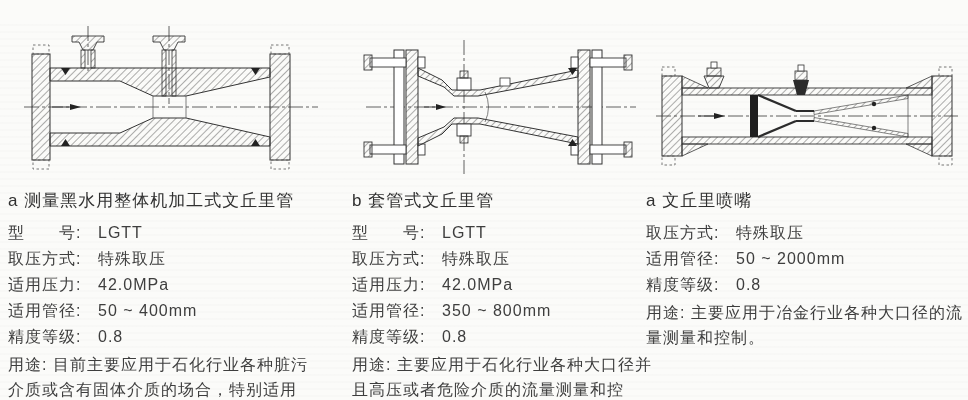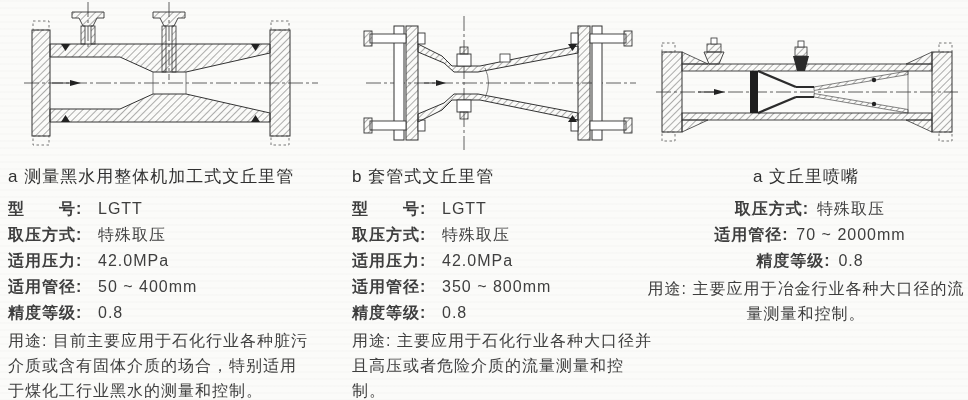--- a/index.html
+++ b/index.html
@@ -9,44 +9,45 @@
     font-family: "Liberation Sans", sans-serif;
     color: #3e3e3e;
     overflow: hidden;
     position: relative;
   }
   .page {
     position: absolute; inset: 0;
     background:
       repeating-linear-gradient(180deg, rgba(120,120,120,0.025) 0 2px, rgba(255,255,255,0) 2px 7px),
       #fbfbf9;
+    margin-top: 24px;
   }
   .col { position: absolute; top: 0; }
   .col-1 { left: 8px;   width: 332px; }
   .col-2 { left: 352px; width: 292px; }
-  .col-3 { left: 646px; width: 320px; text-align: center; }
+  .col-3 { left: 646px; width: 320px; }
 
   .drawing { height: 158px; }
   .drawing svg { display: block; }
 
   .product-title {
     margin-top: 7px;
     font-size: 17px;
     letter-spacing: 1px;
     color: #303030;
     white-space: nowrap;
   }
 
   .specs { margin-top: 8px; }
   .spec-row {
     height: 26px; line-height: 26px;
     font-size: 16px; letter-spacing: 1px;
     white-space: nowrap;
   }
-  .spec-label { display: inline-block; width: 90px; font-weight: bold; }
+  .spec-label { display: inline-block; width: 90px; }
   .spec-value { }
 
   .usage {
     margin: 2px 0 0 0;
     font-size: 16px; letter-spacing: 1px;
     line-height: 25px;
   }
   .col-1 .usage { width: 300px; }
   .col-2 .usage { width: 300px; }
   .col-3 .usage { width: 320px; }
@@ -259,21 +260,21 @@
         <circle cx="228" cy="80" r="2.2" fill="#222"></circle>
         <circle cx="228" cy="104" r="2.2" fill="#222"></circle>
       </svg>
     </div>
     <div class="product-title">a 文丘里喷嘴</div>
     <div class="specs">
       <div class="spec-row">
         <span class="spec-label">取压方式:</span><span class="spec-value">特殊取压</span>
       </div>
       <div class="spec-row">
-        <span class="spec-label">适用管径:</span><span class="spec-value">70 ~ 2000mm</span>
+        <span class="spec-label">适用管径:</span><span class="spec-value">50 ~ 2000mm</span>
       </div>
       <div class="spec-row">
         <span class="spec-label">精度等级:</span><span class="spec-value">0.8</span>
       </div>
     </div>
     <p class="usage">
       <span>用途:</span>
       <span>主要应用于冶金行业各种大口径的流量测量和控制。</span>
     </p>
   </div>

